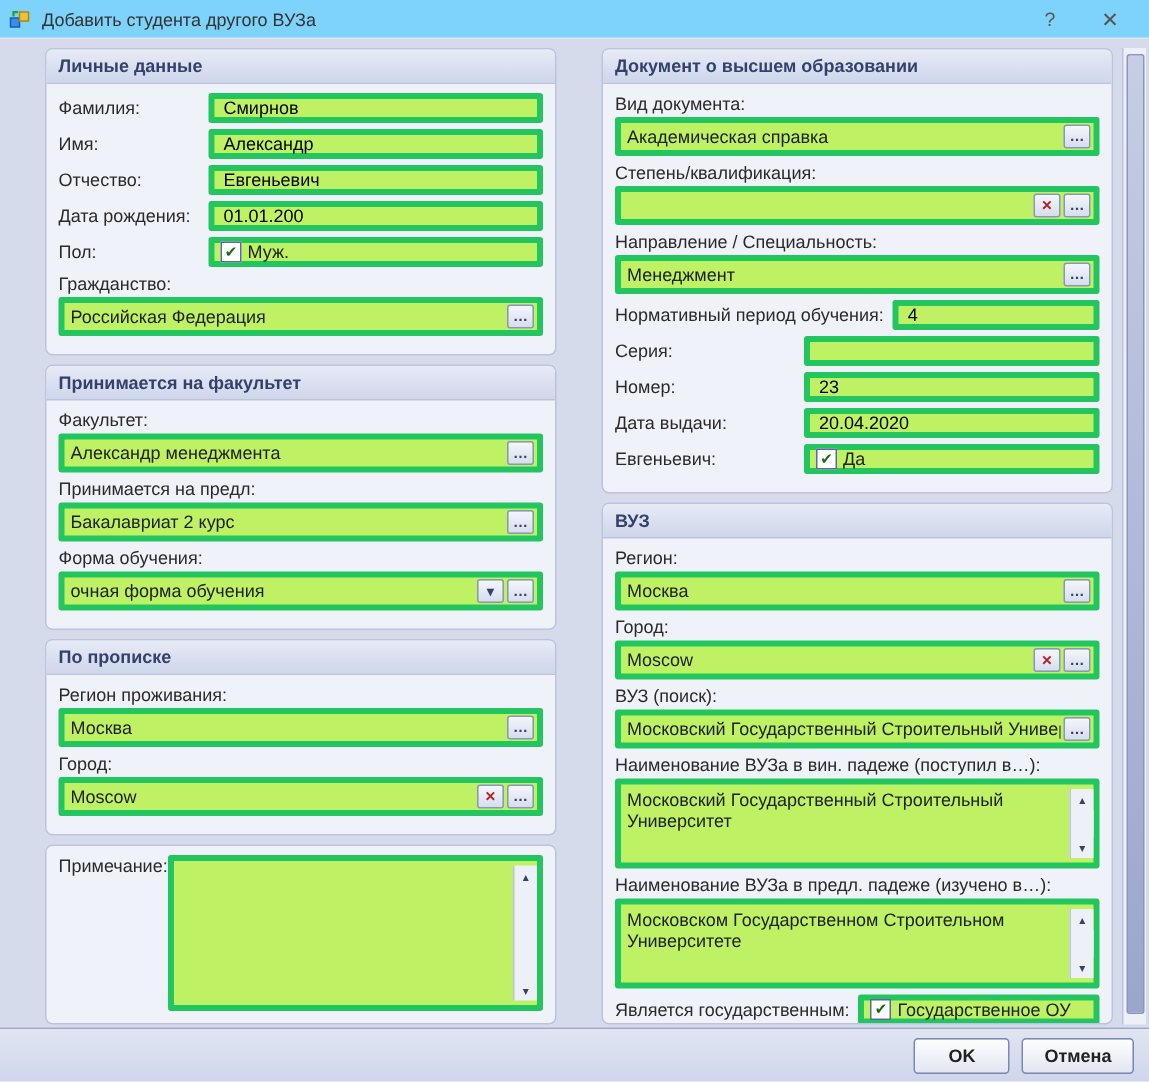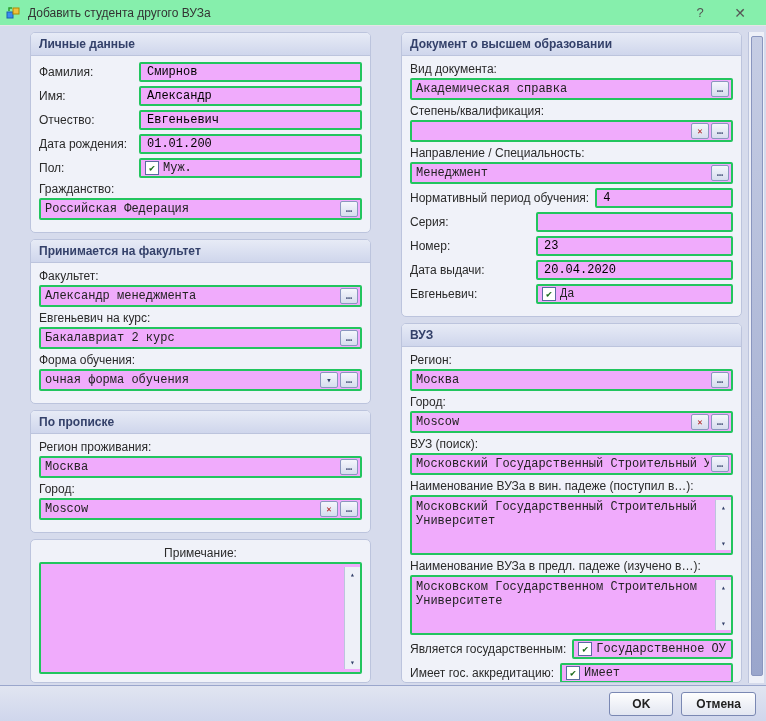--- a/index.html
+++ b/index.html
@@ -8,21 +8,21 @@
     font-family: Tahoma, Verdana, Arial, sans-serif;
     font-size: 12px;
     background: #fdfdfd;
     width: 766px;
     height: 721px;
     overflow: hidden;
   }
   .window { width: 766px; height: 721px; display: flex; flex-direction: column; }
   .titlebar {
     height: 26px;
-    background: #86efac;
+    background: #7dd3fc;
     display: flex;
     align-items: center;
     padding: 0 6px;
     border-bottom: 1px solid #e5e5e5;
   }
   .titlebar .tb-icon {
     width: 16px; height: 16px; margin-right: 6px;
     display: flex; align-items: center; justify-content: center;
     font-size: 14px; color: #f0a020;
   }
@@ -75,30 +75,29 @@
   .gb-body { padding: 6px 8px 8px 8px; }
 
   .row { display: flex; align-items: center; margin-bottom: 4px; gap: 6px; }
   .row2 { display: flex; flex-direction: column; margin-bottom: 4px; }
   .lbl { color: #2a2a2a; min-width: 94px; }
   .lbl-full { color: #2a2a2a; margin-bottom: 2px; }
 
   .input, .combo, .textarea {
     flex: 1;
     height: 20px;
-    background: #f0abfc;
-    border: 2px solid #22c55e;
+    background: #bef264;
+    border: 4px solid #22c55e;
     border-radius: 2px;
     padding: 1px 4px;
     display: flex;
     align-items: center;
     color: #222;
     min-width: 0;
     position: relative;
-    font-family: Liberation Mono, monospace;
   }
   .input input, .combo input {
     border: none; outline: none; width: 100%; font: inherit; background: transparent;
   }
   .combo { padding-right: 2px; }
   .combo .txt { flex: 1; overflow: hidden; white-space: nowrap; }
   .btnlet {
     width: 18px; height: 16px;
     background: linear-gradient(#f4f6fc, #d7ddee);
     border: 1px solid #8a96bf;
@@ -229,21 +228,21 @@
         <div class="gb-header">Принимается на факультет</div>
         <div class="gb-body">
           <div class="row2">
             <span class="lbl-full">Факультет:</span>
             <div class="combo">
               <span class="txt">Александр менеджмента</span>
               <span class="btnlet dots"></span>
             </div>
           </div>
           <div class="row2">
-            <span class="lbl-full">Евгеньевич на курс:</span>
+            <span class="lbl-full">Принимается на предл:</span>
             <div class="combo">
               <span class="txt">Бакалавриат 2 курс</span>
               <span class="btnlet dots"></span>
             </div>
           </div>
           <div class="row2">
             <span class="lbl-full">Форма обучения:</span>
             <div class="combo">
               <span class="txt">очная форма обучения</span>
               <span class="btnlet arrow"></span>
@@ -268,21 +267,21 @@
             <div class="combo">
               <span class="txt">Moscow</span>
               <span class="btnlet red x"></span>
               <span class="btnlet dots"></span>
             </div>
           </div>
         </div>
       </div>
 
       <div class="groupbox" style="flex:1; display:flex; flex-direction:column;">
-        <div class="gb-body" style="flex:1; display:flex; flex-direction:column;text-align:center;">
+        <div class="gb-body" style="flex:1; display:flex; flex-direction:row;text-align:center;">
           <span class="lbl-full">Примечание:</span>
           <div class="textarea with-scroll" style="flex:1;">
             <div class="inner"></div>
             <div class="vscroll">
               <div class="arrow">▴</div>
               <div class="track"></div>
               <div class="arrow">▾</div>
             </div>
           </div>
         </div>

